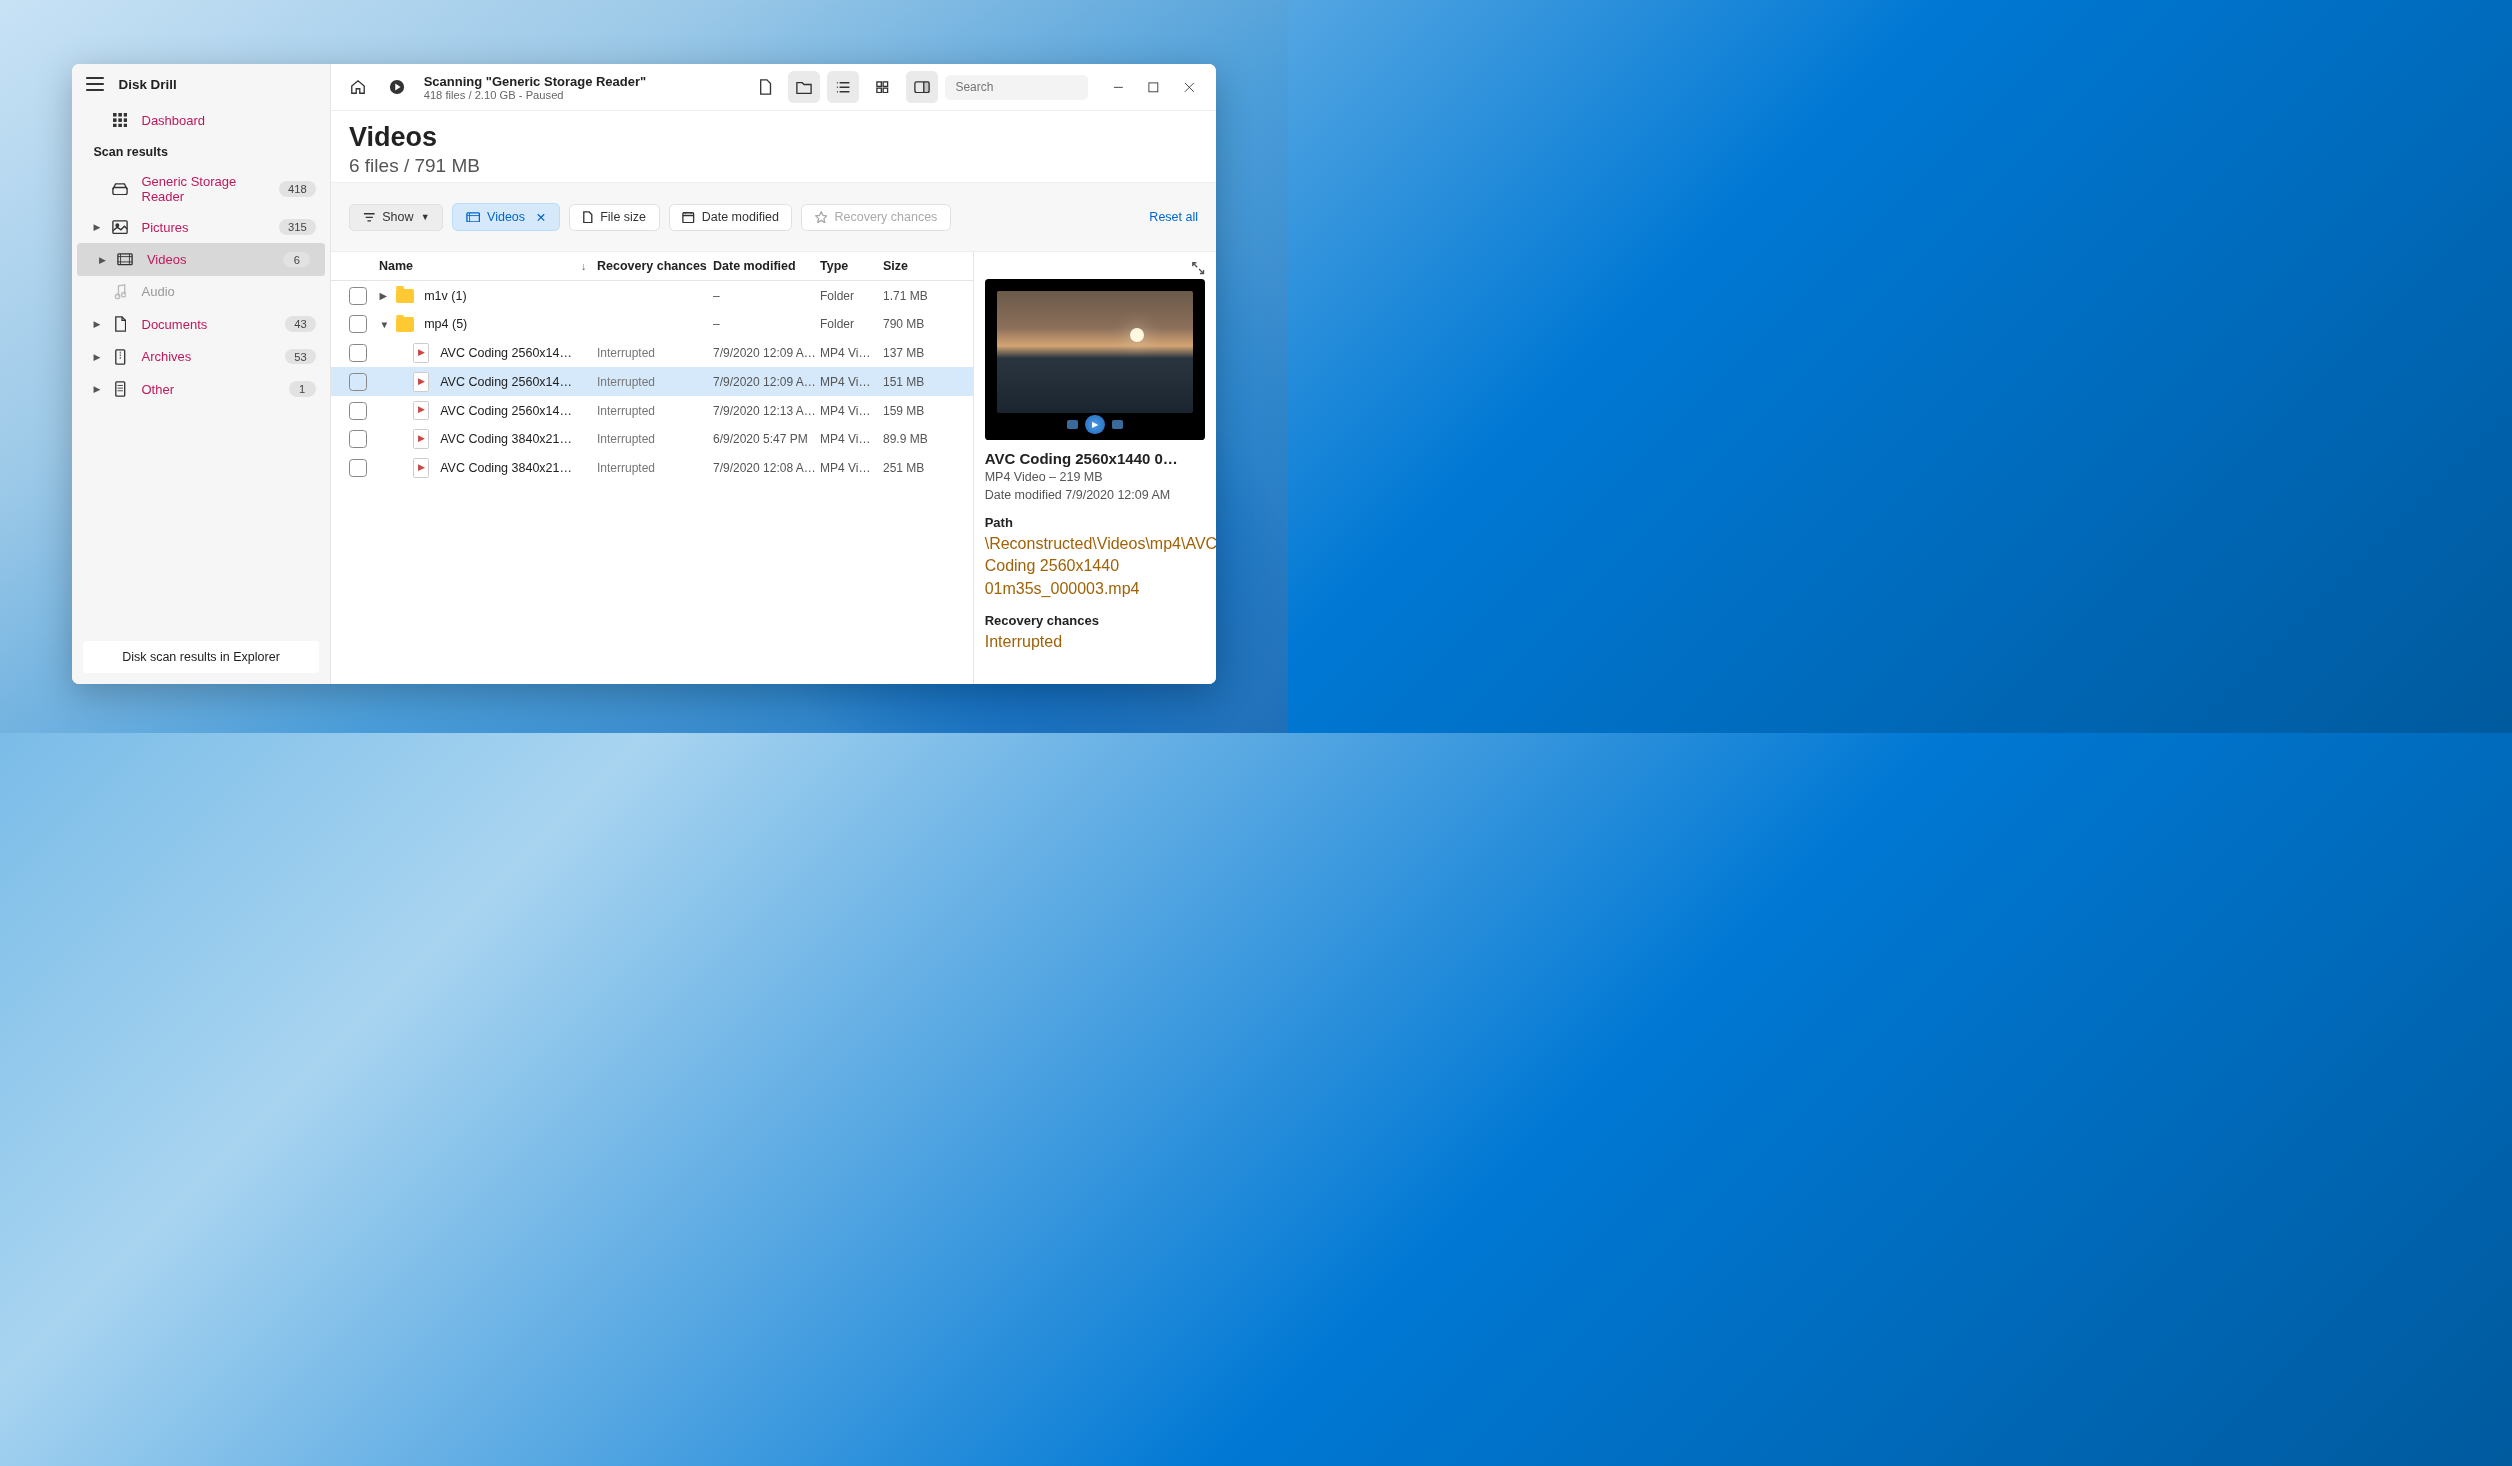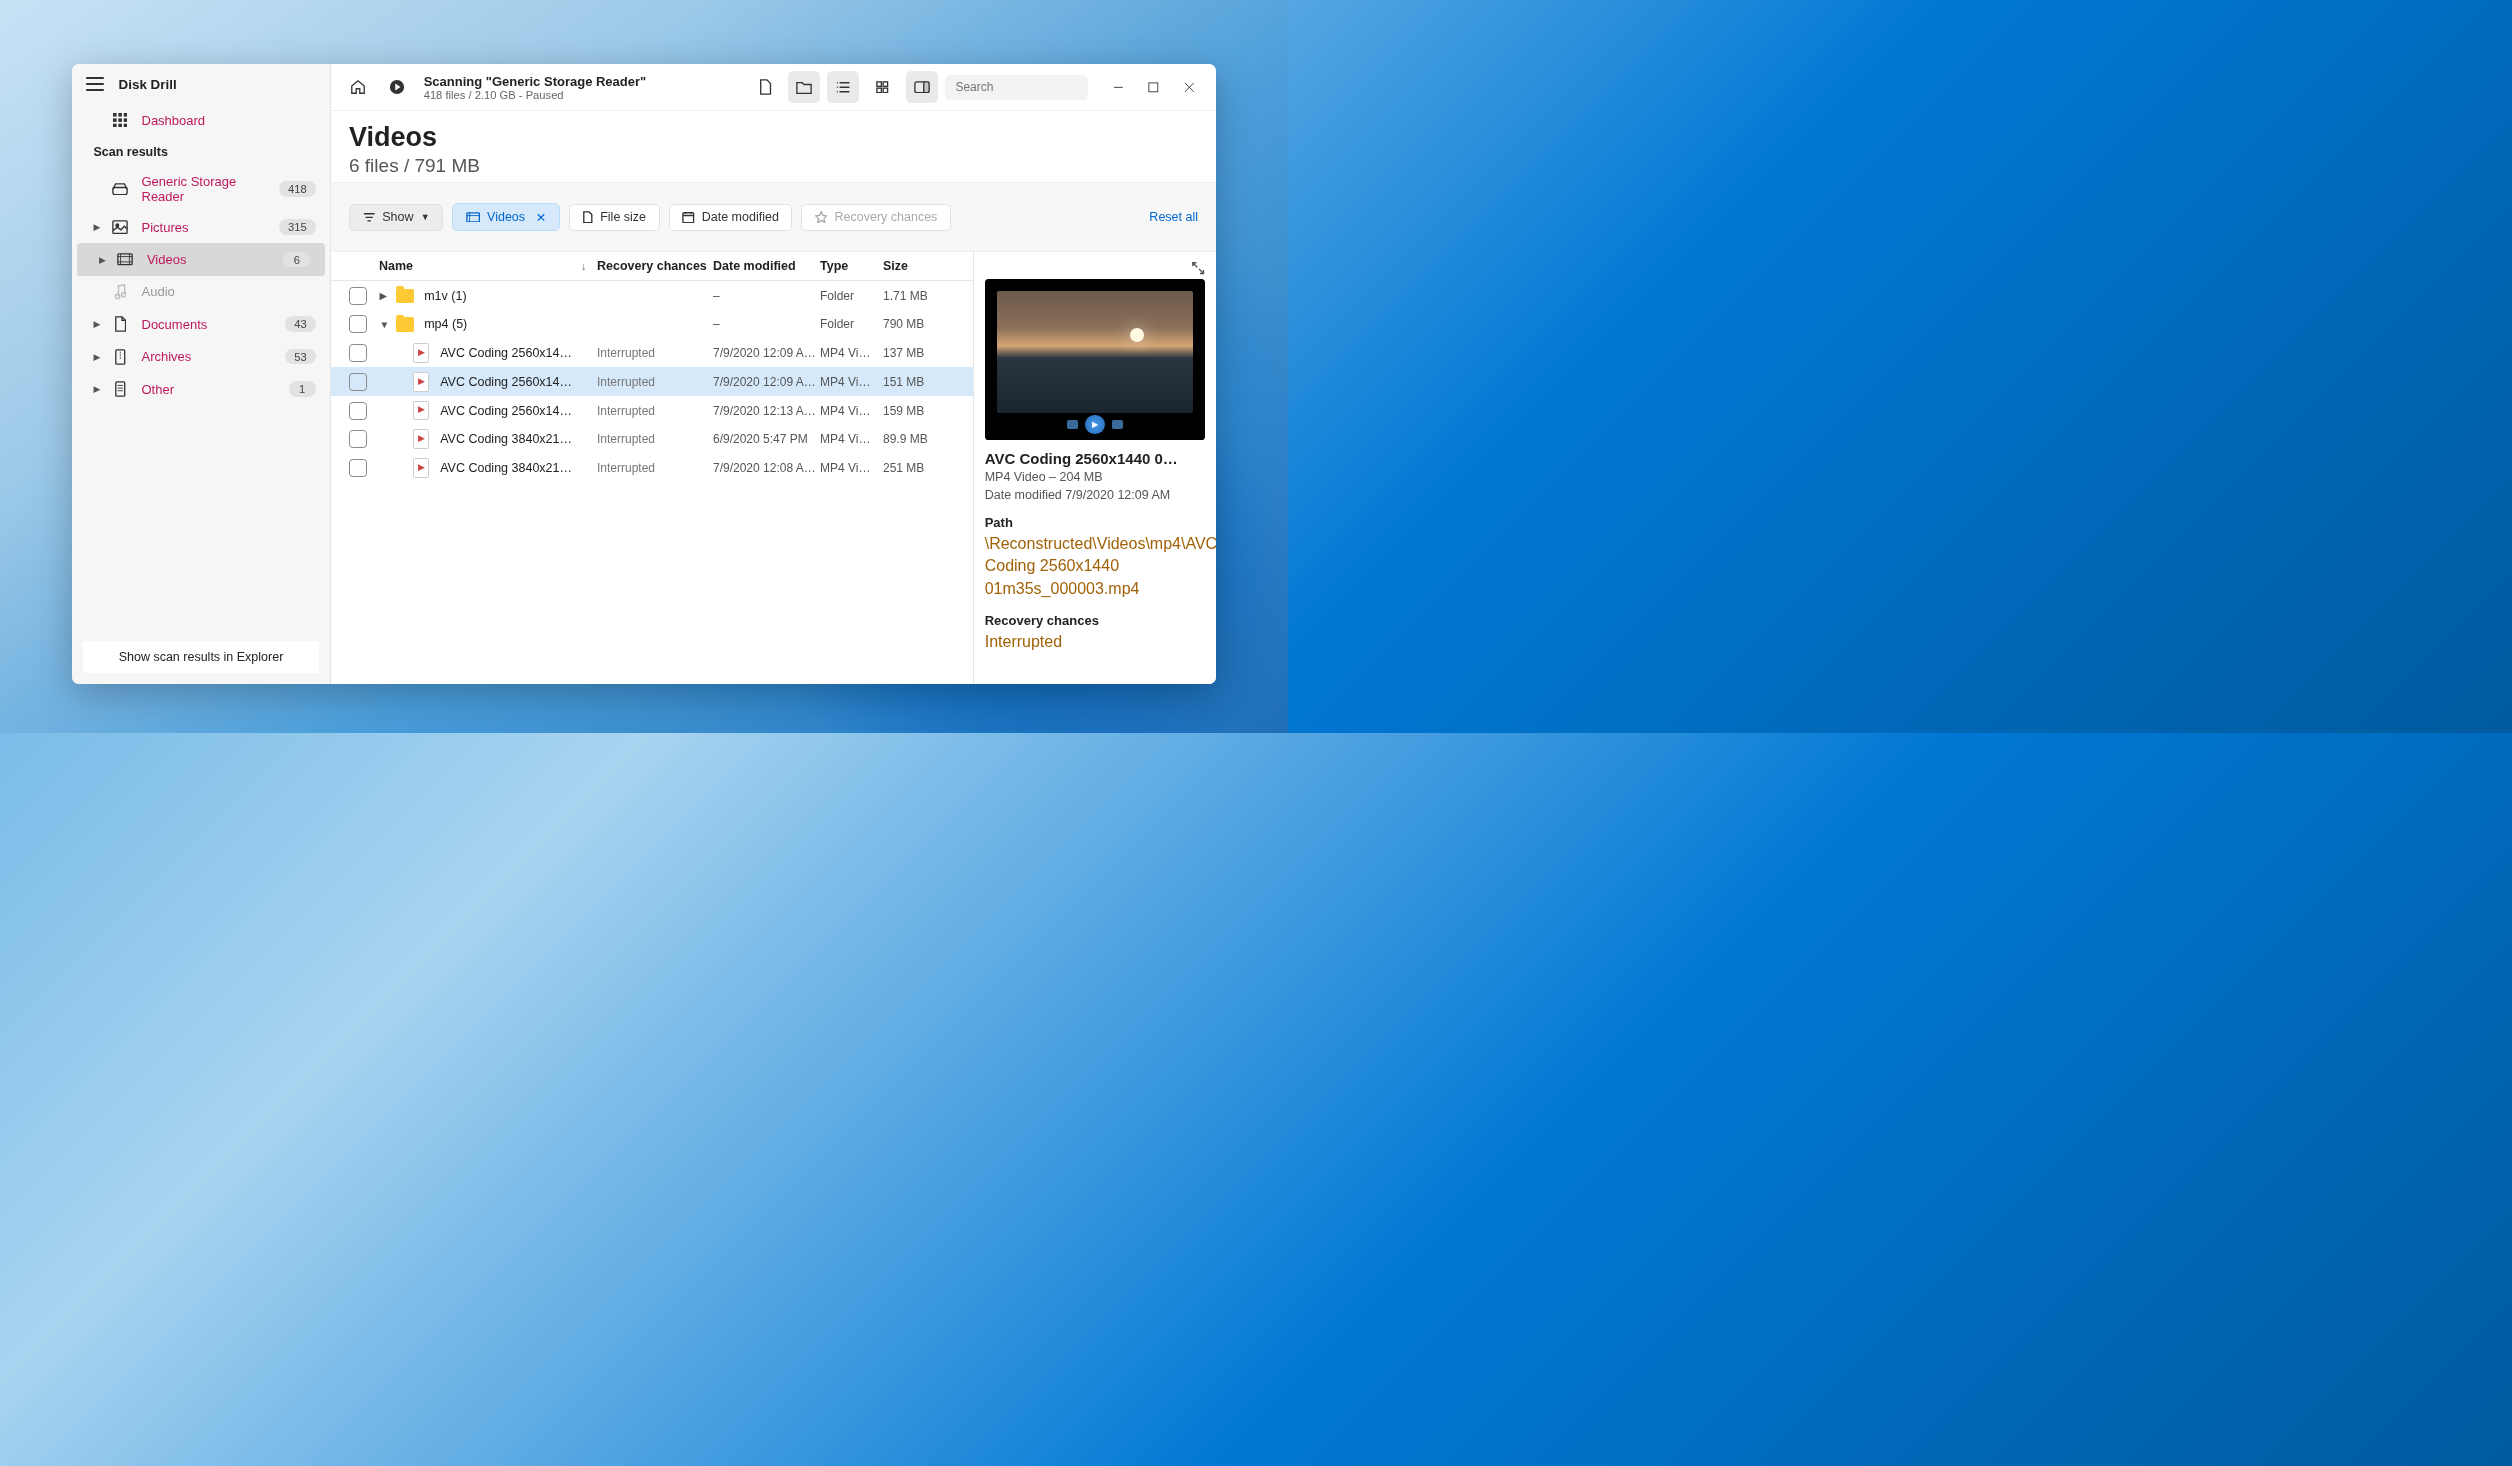--- a/index.html
+++ b/index.html
@@ -393,21 +393,21 @@
           <svg width="12.5" height="16" viewBox="0 0 14 18" fill="none" stroke="#333" stroke-width="1.5">
             <rect x="2" y="1" width="10" height="16" rx="1"></rect>
             <path d="M4 5h6M4 8h6M4 11h6" stroke-width="1"></path>
           </svg>
         </span>
       <span class="sidebar-label">Other</span>
       <span class="sidebar-count">1</span>
     </div>
 
     <div class="sidebar-footer">
-      <button class="explorer-btn">Show scan results in Explorer</button>
+      <button class="explorer-btn">Disk scan results in Explorer</button>
     </div>
   </div>
 
   <div class="main">
 
     <div class="toolbar">
       <div class="tb-btn">
           <svg width="16" height="16" viewBox="0 0 18 18" fill="none" stroke="#333" stroke-width="1.5">
             <path d="M2 8 L9 2 L16 8 V16 H11 V11 H7 V16 H2 Z"></path>
           </svg>
@@ -639,21 +639,21 @@
           <div class="thumb-img">
               <div class="thumb-sun"></div>
             </div>
           <div class="thumb-controls">
             <div class="thumb-ctrl"></div>
             <div class="thumb-play">▶</div>
             <div class="thumb-ctrl"></div>
           </div>
         </div>
         <div class="preview-title">AVC Coding 2560x1440 0…</div>
-        <div class="preview-meta">MP4 Video – 204 MB</div>
+        <div class="preview-meta">MP4 Video – 219 MB</div>
         <div class="preview-meta">Date modified 7/9/2020 12:09 AM</div>
         <div class="preview-section-title">Path</div>
         <div class="preview-text">\Reconstructed\Videos\mp4\AVC Coding 2560x1440 01m35s_000003.mp4</div>
         <div class="preview-section-title">Recovery chances</div>
         <div class="preview-text">Interrupted</div>
       </div>
     </div>
 
 
   </div>

